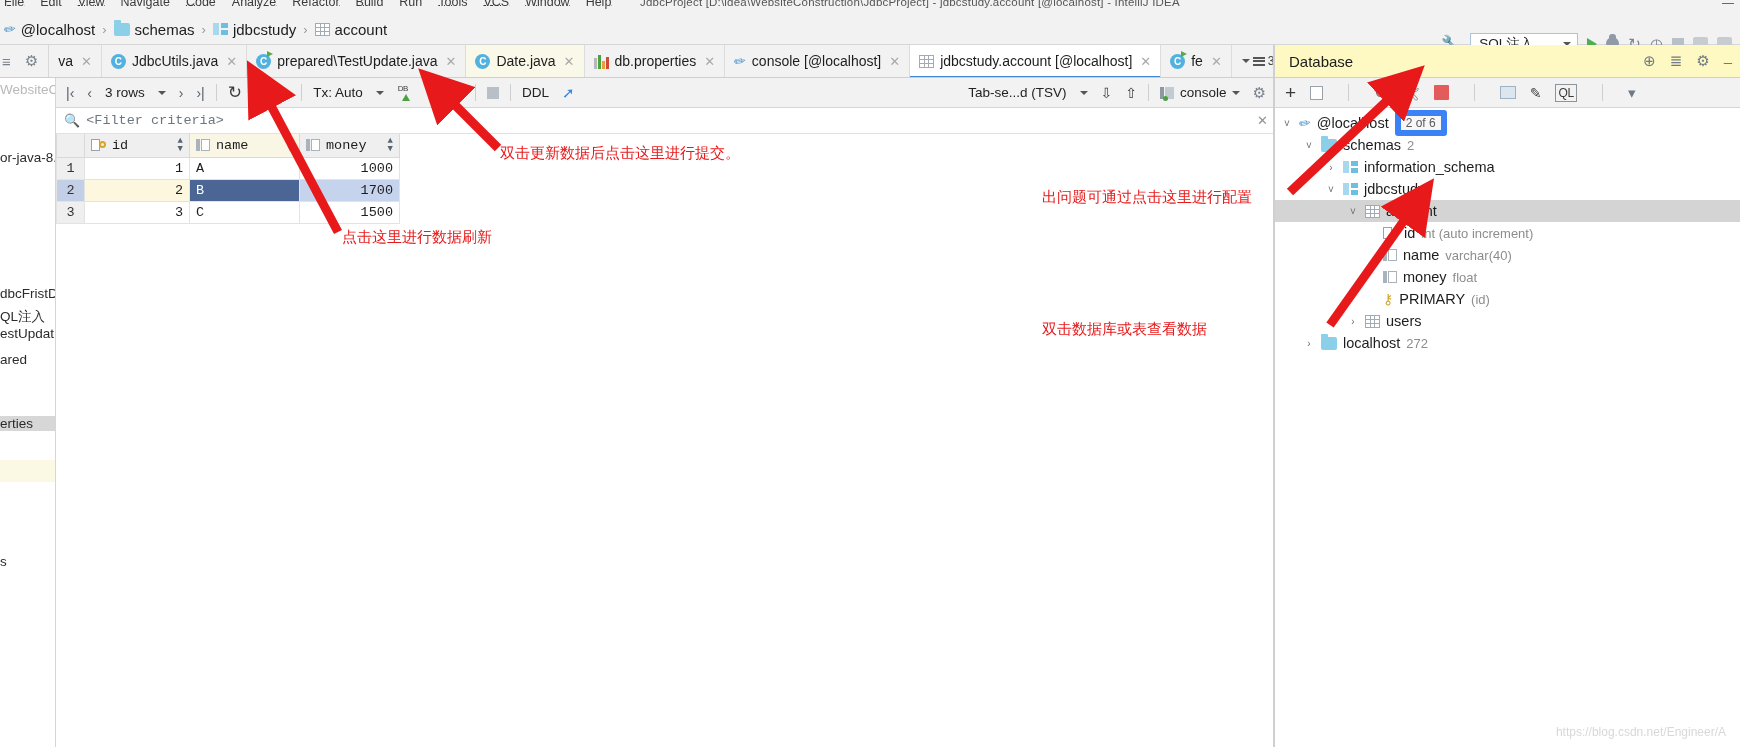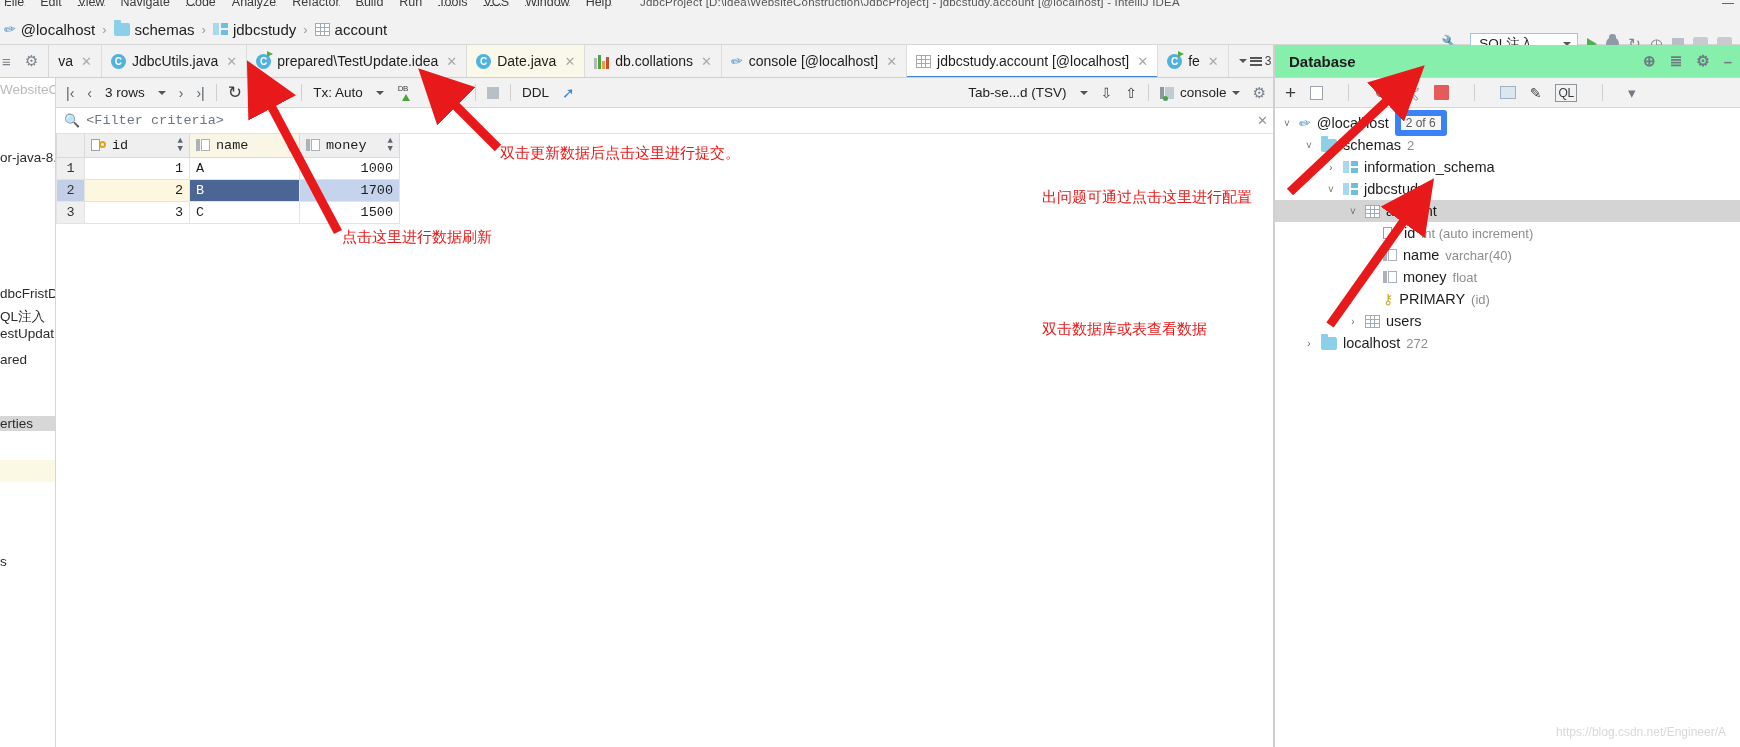--- a/index.html
+++ b/index.html
@@ -108,22 +108,22 @@
   .tab-props i:nth-child(3){ left:8px; height:8px; background:#e8a13a;}
   .tab-props i:nth-child(4){ left:12px; height:12px; background:#d04a3a;}
   .tab-console { color:#4a90c4; font-size:14px; transform: rotate(-10deg); }
   .tabs-more { display:flex; align-items:center; gap:3px; padding:0 10px; font-size:12px; color:#444;}
   .tabs-more .lines { display:inline-block; width:12px; }
   .tabs-more .lines i { display:block; height:2px; background:#555; margin:1.5px 0; }
 
   
   .db-header {
     position: absolute; left: 1274px; top: 45px; width: 466px; height: 33px;
-    background: #86efac; border-bottom:1px solid #cfcfcf; border-left:1px solid #cfcfcf;
-    display:flex; align-items:center; justify-content:space-between; padding: 0 8px 0 14px; font-weight: bold;
+    background: #fef9c3; border-bottom:1px solid #cfcfcf; border-left:1px solid #cfcfcf;
+    display:flex; align-items:center; justify-content:space-between; padding: 0 8px 0 14px;
   }
   .db-header .title { font-size: 15px; color:#1d1d1d; }
   .db-header .hdr-icons { display:flex; align-items:center; gap:14px; color:#6f7a85; font-size:15px; }
 
   
   .data-toolbar {
     position: absolute; left: 56px; top: 78px; width: 1218px; height: 30px;
     background: #f2f2f2; border-bottom: 1px solid #d6d6d6;
     display: flex; align-items: center; padding: 0 8px 0 10px;
   }
@@ -316,38 +316,38 @@
     </div>
 
     <div class="tab">
       <span class="tab-java">C</span>
       <span>JdbcUtils.java</span>
       <span class="x">✕</span>
     </div>
 
     <div class="tab">
       <span class="tab-java tab-run-badge">C<i></i></span>
-      <span>prepared\TestUpdate.idea</span>
+      <span>prepared\TestUpdate.java</span>
       <span class="x">✕</span>
     </div>
 
     <div class="tab sel-yellow">
       <span class="tab-java">C</span>
       <span>Date.java</span>
       <span class="x">✕</span>
     </div>
 
     <div class="tab">
       <span class="tab-props">
           <i></i>
           <i></i>
           <i></i>
           <i></i>
         </span>
-      <span>db.collations</span>
+      <span>db.properties</span>
       <span class="x">✕</span>
     </div>
 
     <div class="tab">
       <span class="tab-console">✏</span>
       <span>console [@localhost]</span>
       <span class="x">✕</span>
     </div>
 
     <div class="tab sel-white">

